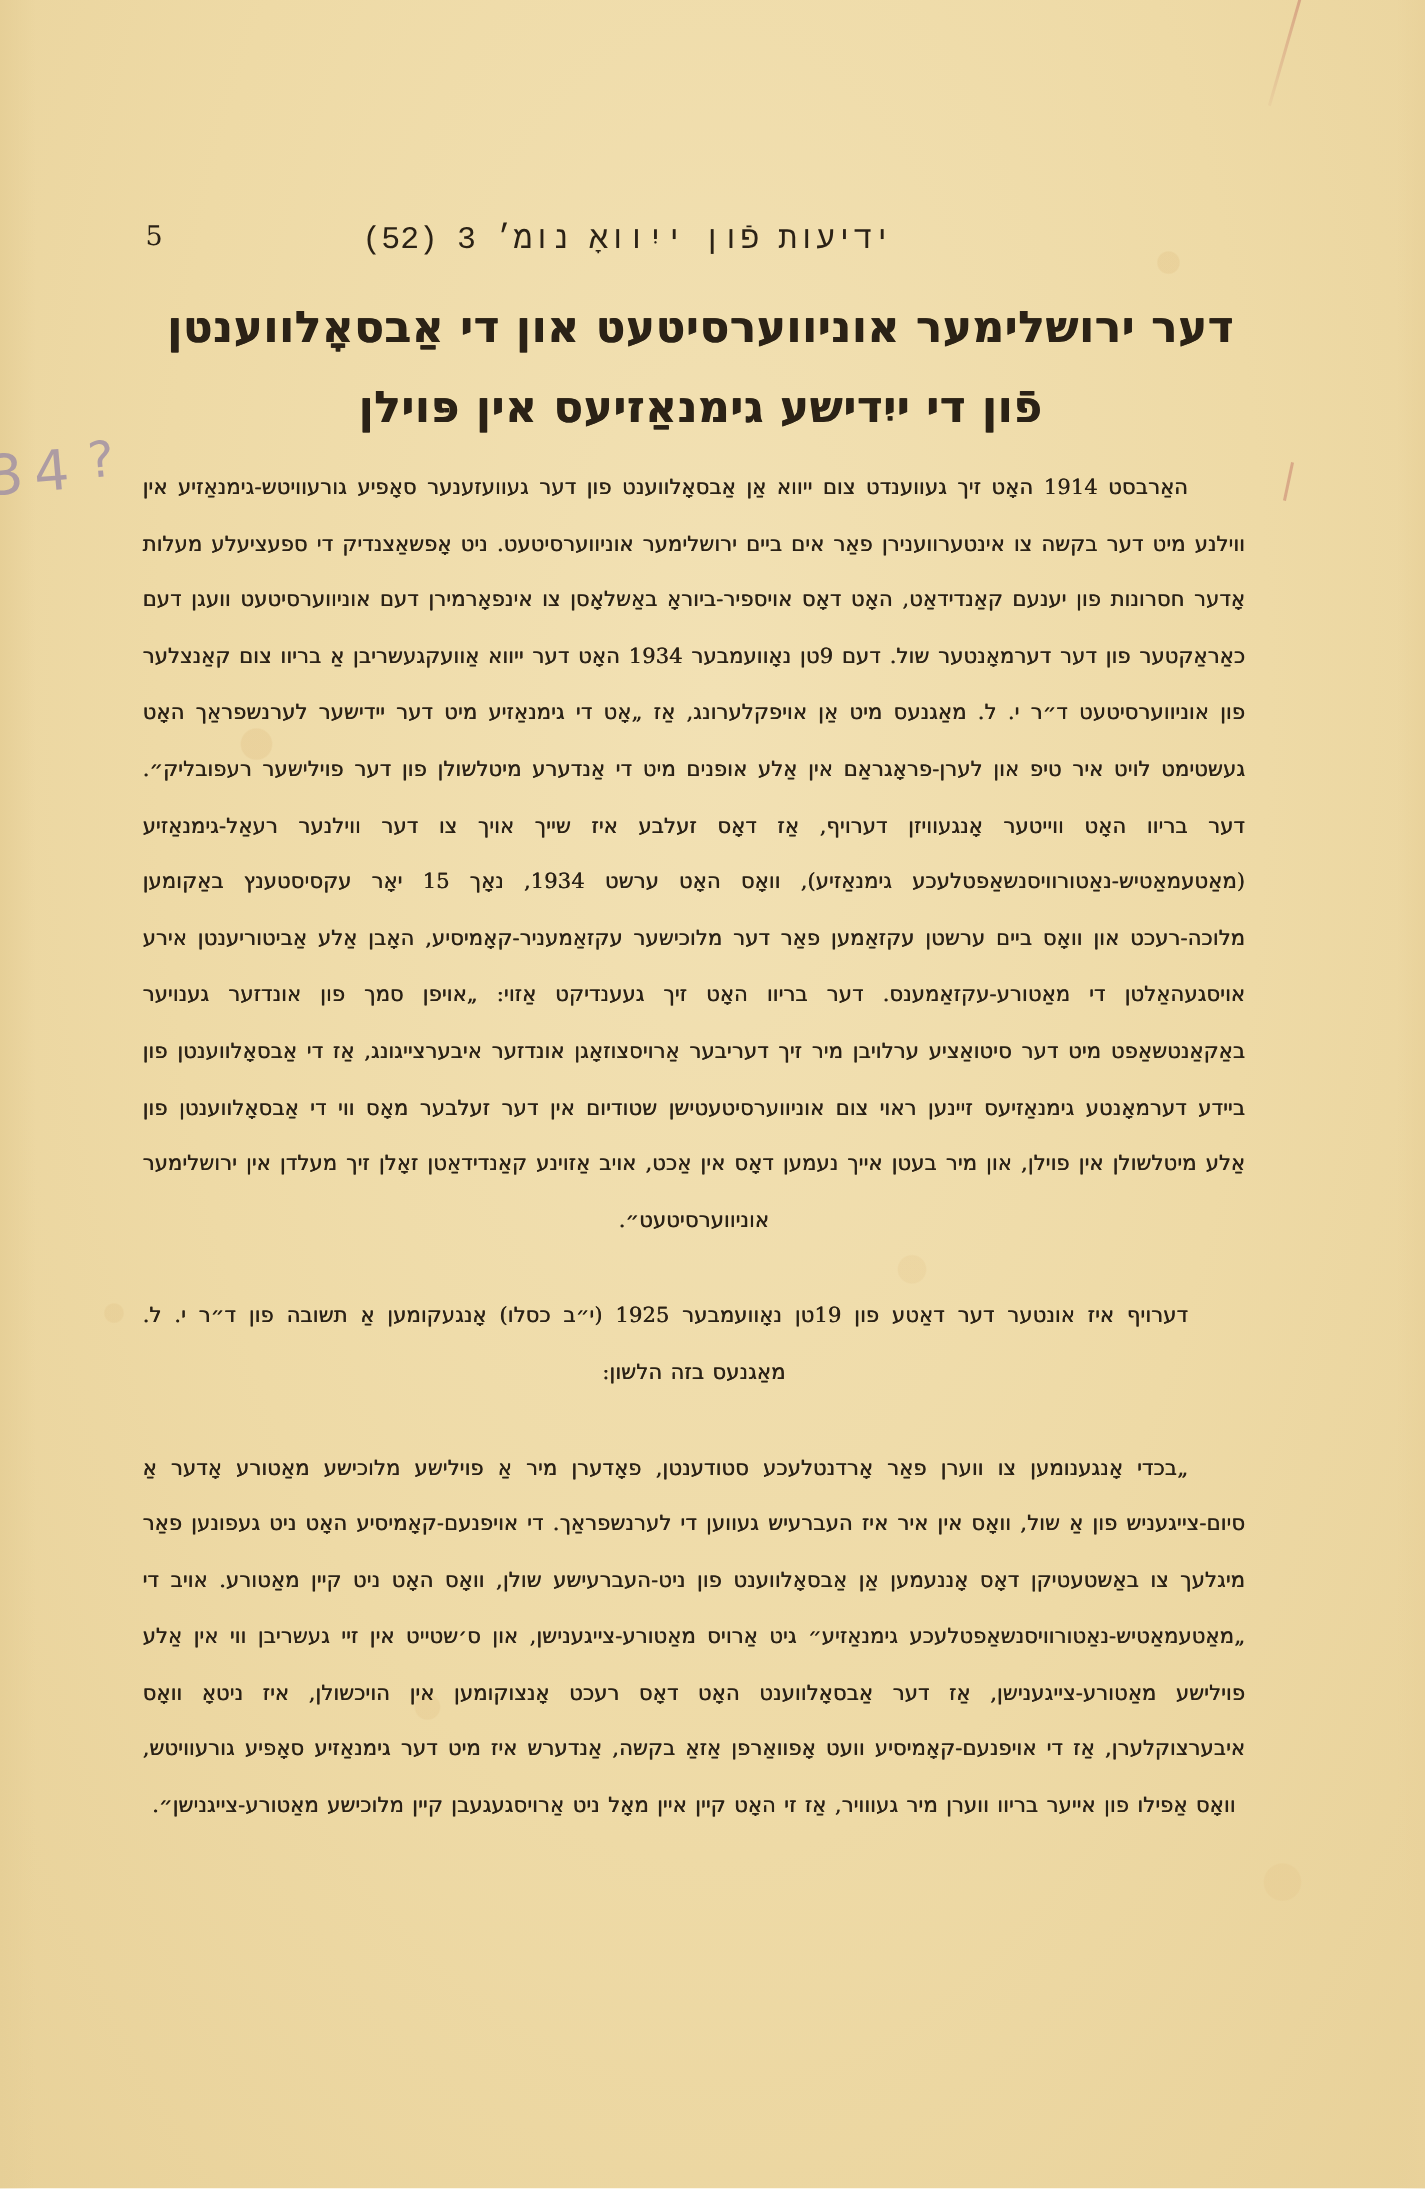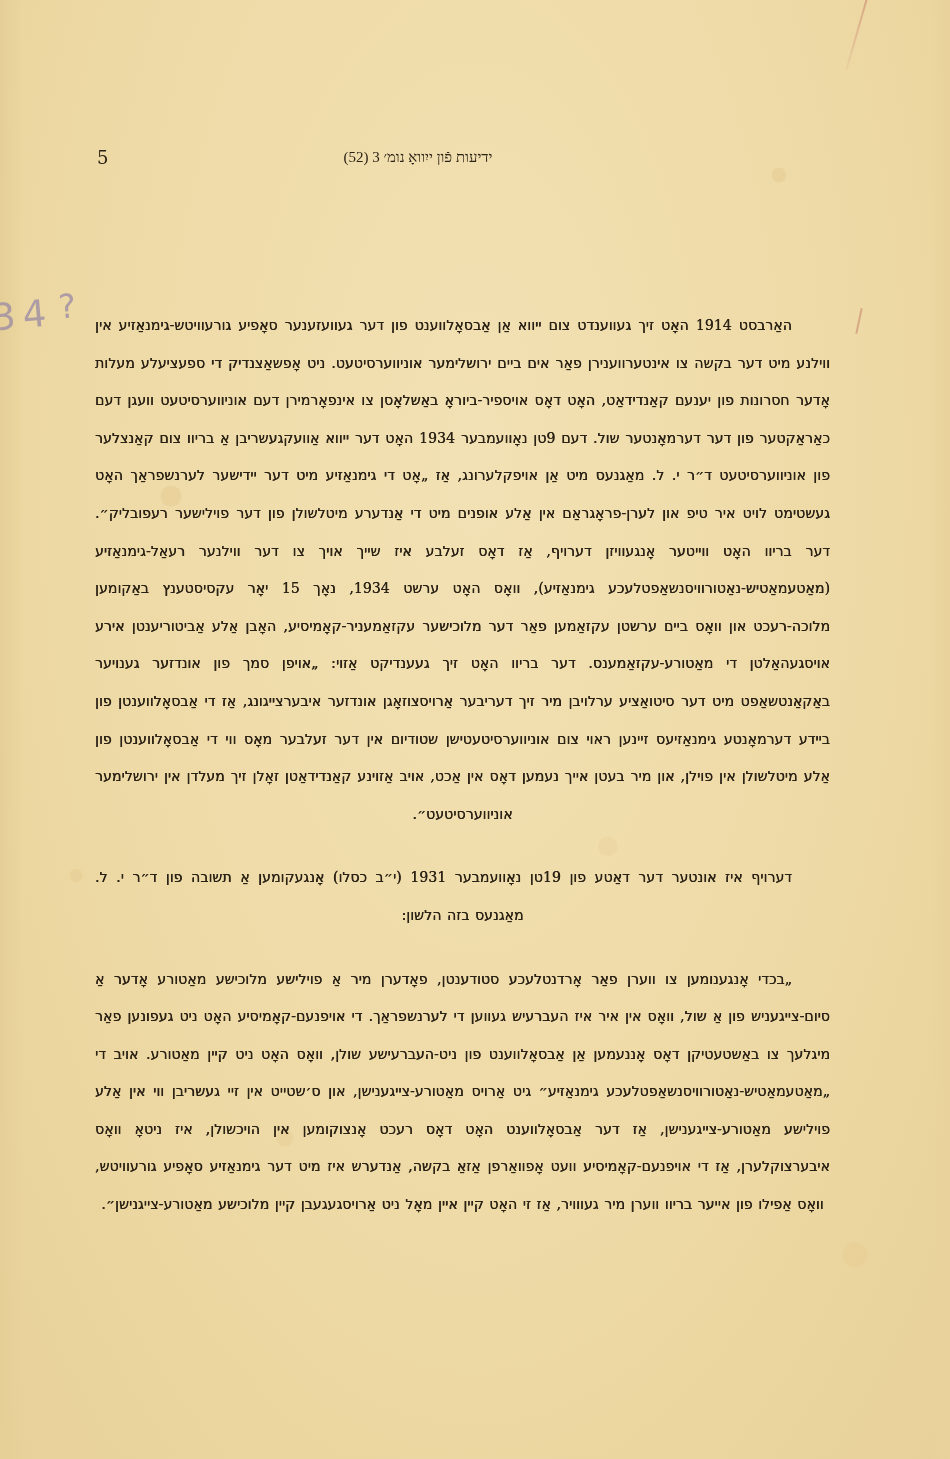--- a/index.html
+++ b/index.html
@@ -36,22 +36,22 @@
     background: rgba(190,110,100,.45);
     transform: rotate(12deg);
   }
   .page-number {
     position: absolute; left: 97px; top: 147px;
     font-size: 18px; letter-spacing: .5px;
   }
   .journal-header {
     position: absolute; left: 0; top: 149px; width: 100%;
     text-align: center; direction: rtl;
-    font-size: 15px;
-    font-family: Liberation Serif, serif;
+    font-size: 21px;
+    font-family: Liberation Mono, monospace;
   }
   .journal-header > span { display: inline-block; transform: translateX(-57px); }
   .title {
     position: absolute; left: 0; top: 192px; width: 100%;
     margin: 0; text-align: center; direction: rtl;
     font-size: 29px; font-weight: bold; line-height: 53px;
     letter-spacing: .5px;
     font-family: "DejaVu Sans", sans-serif;
     text-shadow: .4px 0 0 currentColor;
   }
@@ -88,24 +88,28 @@
 
   <div class="crease"></div>
   <div class="pink-mark"></div>
 
   <span class="page-number">5</span>
 
   <div class="journal-header">
     <span>ידיעות פֿון ייִוואָ נומ׳ 3 (52)</span>
   </div>
 
+  <h1 class="title">
+    <span>דער ירושלימער אוניווערסיטעט און די אַבסאָלווענטן</span>
+    <span>פֿון די ייִדישע גימנאַזיעס אין פּוילן</span>
+  </h1>
 
   <div class="pencil-note">
     <span class="pn-num">34</span><span class="pn-q">?</span>
   </div>
 
   <div class="body-text">
     <p>האַרבסט 1914 האָט זיך געווענדט צום ייווא אַן אַבסאָלווענט פון דער געוועזענער סאָפיע גורעוויטש-גימנאַזיע אין ווילנע מיט דער בקשה צו אינטערווענירן פאַר אים ביים ירושלימער אוניווערסיטעט. ניט אָפשאַצנדיק די ספעציעלע מעלות אָדער חסרונות פון יענעם קאַנדידאַט, האָט דאָס אויספיר-ביוראָ באַשלאָסן צו אינפאָרמירן דעם אוניווערסיטעט וועגן דעם כאַראַקטער פון דער דערמאָנטער שול. דעם 9טן נאָוועמבער 1934 האָט דער ייווא אַוועקגעשריבן אַ בריוו צום קאַנצלער פון אוניווערסיטעט ד״ר י. ל. מאַגנעס מיט אַן אויפקלערונג, אַז „אָט די גימנאַזיע מיט דער יידישער לערנשפראַך האָט געשטימט לויט איר טיפ און לערן-פראָגראַם אין אַלע אופנים מיט די אַנדערע מיטלשולן פון דער פוילישער רעפובליק״. דער בריוו האָט ווייטער אָנגעוויזן דערויף, אַז דאָס זעלבע איז שייך אויך צו דער ווילנער רעאַל-גימנאַזיע (מאַטעמאַטיש-נאַטורוויסנשאַפטלעכע גימנאַזיע), וואָס האָט ערשט 1934, נאָך 15 יאָר עקסיסטענץ באַקומען מלוכה-רעכט און וואָס ביים ערשטן עקזאַמען פאַר דער מלוכישער עקזאַמעניר-קאָמיסיע, האָבן אַלע אַביטוריענטן אירע אויסגעהאַלטן די מאַטורע-עקזאַמענס. דער בריוו האָט זיך געענדיקט אַזוי: „אויפן סמך פון אונדזער גענויער באַקאַנטשאַפט מיט דער סיטואַציע ערלויבן מיר זיך דעריבער אַרויסצוזאָגן אונדזער איבערצייגונג, אַז די אַבסאָלווענטן פון ביידע דערמאָנטע גימנאַזיעס זיינען ראוי צום אוניווערסיטעטישן שטודיום אין דער זעלבער מאָס ווי די אַבסאָלווענטן פון אַלע מיטלשולן אין פוילן, און מיר בעטן אייך נעמען דאָס אין אַכט, אויב אַזוינע קאַנדידאַטן זאָלן זיך מעלדן אין ירושלימער אוניווערסיטעט״.</p>
-    <p>דערויף איז אונטער דער דאַטע פון 19טן נאָוועמבער 1931 (י״ב כסלו) אָנגעקומען אַ תשובה פון ד״ר י. ל. מאַגנעס בזה הלשון:</p>
+    <p>דערויף איז אונטער דער דאַטע פון 19טן נאָוועמבער 1925 (י״ב כסלו) אָנגעקומען אַ תשובה פון ד״ר י. ל. מאַגנעס בזה הלשון:</p>
     <p>„בכדי אָנגענומען צו ווערן פאַר אָרדנטלעכע סטודענטן, פאָדערן מיר אַ פוילישע מלוכישע מאַטורע אָדער אַ סיום-צייגעניש פון אַ שול, וואָס אין איר איז העברעיש געווען די לערנשפראַך. די אויפנעם-קאָמיסיע האָט ניט געפונען פאַר מיגלעך צו באַשטעטיקן דאָס אָננעמען אַן אַבסאָלווענט פון ניט-העברעישע שולן, וואָס האָט ניט קיין מאַטורע. אויב די „מאַטעמאַטיש-נאַטורוויסנשאַפטלעכע גימנאַזיע״ גיט אַרויס מאַטורע-צייגענישן, און ס׳שטייט אין זיי געשריבן ווי אין אַלע פוילישע מאַטורע-צייגענישן, אַז דער אַבסאָלווענט האָט דאָס רעכט אָנצוקומען אין הויכשולן, איז ניטאָ וואָס איבערצוקלערן, אַז די אויפנעם-קאָמיסיע וועט אָפוואַרפן אַזאַ בקשה, אַנדערש איז מיט דער גימנאַזיע סאָפיע גורעוויטש, וואָס אַפילו פון אייער בריוו ווערן מיר געווויר, אַז זי האָט קיין איין מאָל ניט אַרויסגעגעבן קיין מלוכישע מאַטורע-צייגנישן״.</p>
   </div>
 
 </div>
 
 </body></html>

